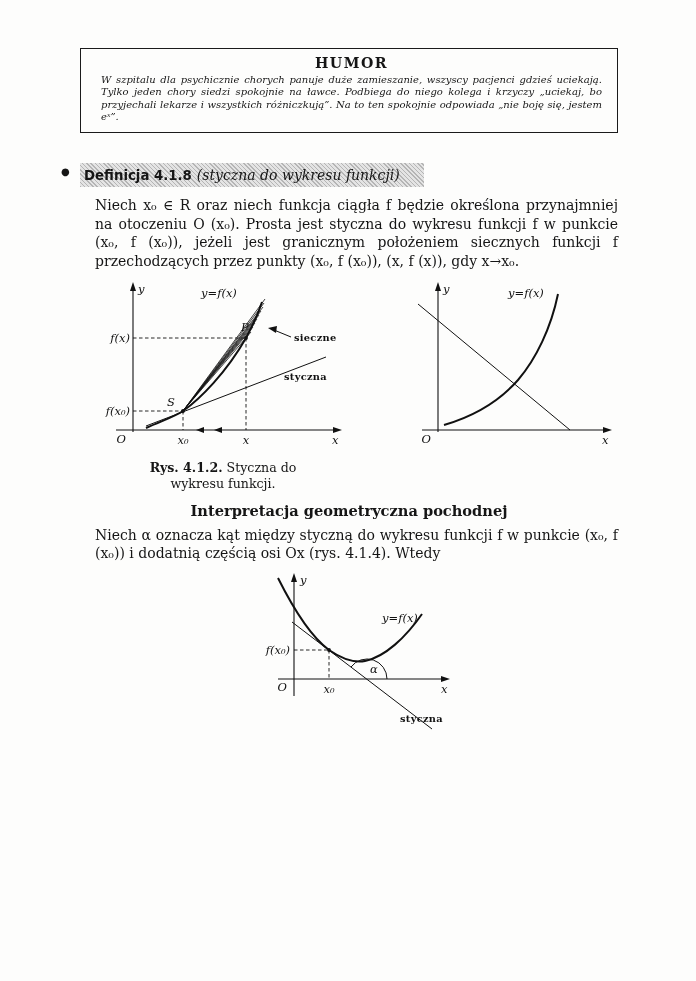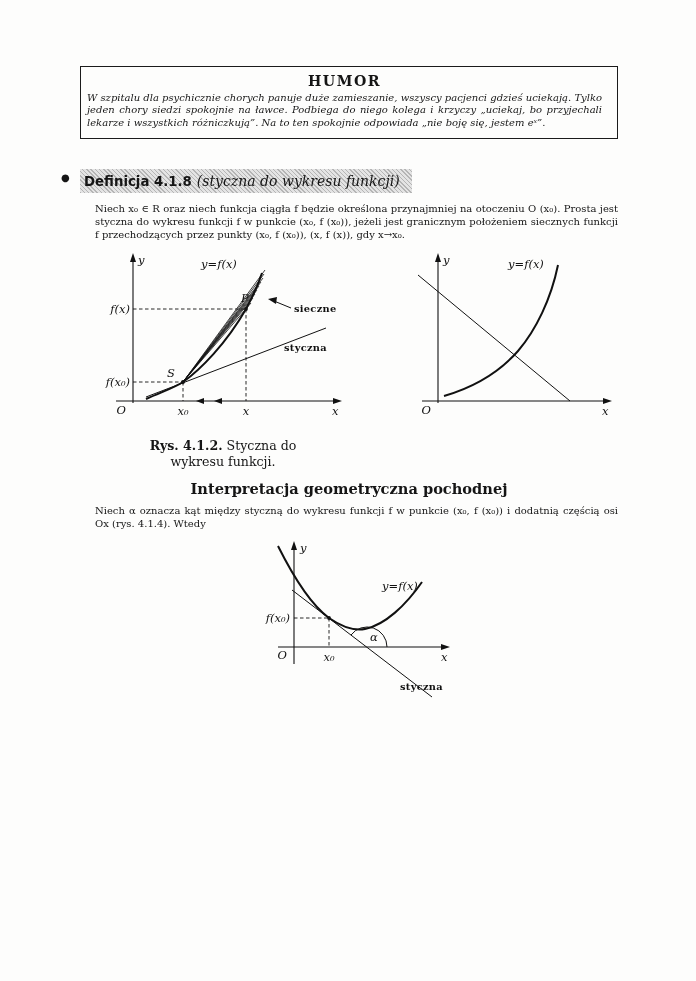--- a/index.html
+++ b/index.html
@@ -9,39 +9,39 @@
     font-family:"DejaVu Serif","Liberation Serif",serif;
     padding:44px 78px 16px 80px;
   }
   .header {
     display:flex; justify-content:space-between; align-items:center;
     height:19px; padding:0 9px;
     background:repeating-linear-gradient(45deg,#9f9f9f 0,#9f9f9f 1px,#dcdcdc 1px,#dcdcdc 3px);
     font-family:"DejaVu Sans","Liberation Sans",sans-serif;
     font-weight:bold; font-size:13.5px;
   }
-  .humor-box { border:1.6px solid #1b1b1b; margin-top:22px; padding:6px 15px 9px 6px; }
+  .humor-box { border:1.6px solid #1b1b1b; margin-top:4px; padding:6px 15px 9px 20px; }
   .humor-title { text-align:center; font-weight:bold; font-size:14.2px; letter-spacing:1.5px; margin-bottom:3px; }
   .humor-body { font-style:italic; font-size:10px; line-height:1.23; text-align:justify; margin:0; }
 
   .definition { margin-top:30px; }
   .def-heading { position:relative; margin:0 0 9px 0; }
   .bullet { position:absolute; left:-19px; top:3px; font-size:10px; }
   .def-hl {
-    display:inline-block; padding:2px 12px 3px 4px;
+    display:inline-block; padding:2px 24px 3px 4px;
     background:repeating-linear-gradient(45deg,#b5b5b5 0,#b5b5b5 1px,#e4e4e4 1px,#e4e4e4 3px);
   }
   .def-label { font-family:"DejaVu Sans","Liberation Sans",sans-serif; font-weight:bold; font-size:13.3px; }
   .def-sub { font-style:italic; font-size:14px; margin-left:5px; }
 
-  .body-para { font-size:10px; line-height:1.33; text-align:justify; margin:0 0 9px 15px; }
+  .body-para { font-size:14px; line-height:1.33; text-align:justify; margin:0 0 9px 15px; }
 
   .figures { display:flex; justify-content:space-between; align-items:flex-start; margin:8px 0 2px 18px; }
   .figure { display:flex; flex-direction:column; align-items:center; }
-  .figcap { font-size:12.6px; line-height:1.28; text-align:center; margin-top:7px; }
+  .figcap { font-size:12.6px; line-height:1.28; text-align:center; margin-top:0; }
   .cap-label { font-weight:bold; }
   .cap412 { width:185px; }
   .cap413 { width:238px; }
   .cap414 { width:420px; }
 
   .section-heading { text-align:center; font-weight:bold; font-size:14.6px; margin:10px 0 7px 0; }
   .formula { text-align:center; font-style:italic; font-size:15.5px; margin:8px 0 2px 0; }
   .fig414-wrap { display:flex; flex-direction:column; align-items:center; margin-top:2px; }
 
   .fig text { font-family:"DejaVu Serif","Liberation Serif",serif; font-style:italic; font-size:11.5px; fill:#111; }

